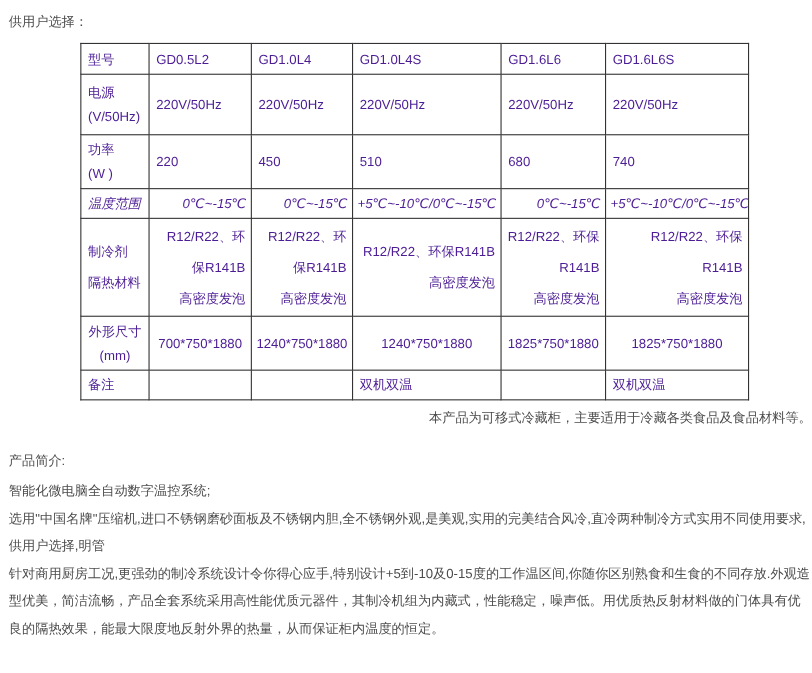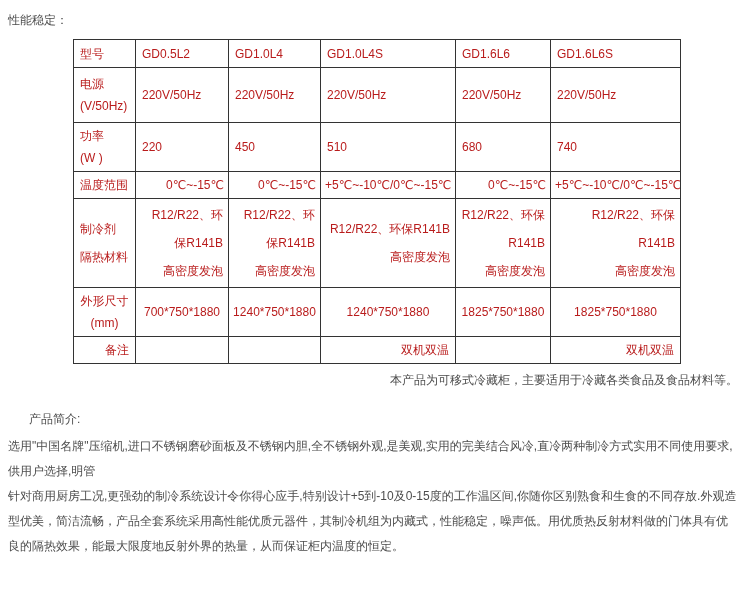--- a/index.html
+++ b/index.html
@@ -14,48 +14,48 @@
   table.spec{
     border-collapse:collapse;
     margin-left:65px;
     table-layout:fixed;
     width:607px;
   }
   table.spec td{
     border:1px solid #333333;
     vertical-align:middle;
     padding:2px 6px;
-    color:#b91c1c;
+    color:#4c1d95;
     line-height:22px;
     overflow:hidden;
   }
   td.lbl{white-space:pre-line;line-height:25px;}
   tr.r0{height:28px;}
   tr.r1{height:55px;}
   tr.r2{height:46px;}
-  tr.r3{height:26px;}
+  tr.r3{height:26px;font-style:italic;}
   tr.r4{height:86px;}
   tr.r5{height:46px;text-align:center;}
-  tr.r6{height:26px;text-align:right;}
+  tr.r6{height:26px;}
   tr.r3 td.v{white-space:nowrap;padding:2px 4px;text-align:right;}
   tr.r4 td.v{white-space:pre-line;line-height:28px;padding:2px 5px;text-align:right;}
   tr.r4 td.lbl{line-height:28px;}
   tr.r5 td.v{white-space:nowrap;padding:2px 4px;}
 
   .sec-label{margin-top:17px;}
   p{margin:0;line-height:25px;}
   p.indent{text-indent:2em;margin-top:4px;text-align:right;}
-  .intro-label{margin-top:18px;margin-bottom:6px;margin-left:21px;}
+  .intro-label{margin-top:18px;margin-bottom:6px;}
 </style>
 </head>
 <body>
 
 <div class="page">
 
-  <div class="heading">性能稳定：</div>
+  <div class="heading">供用户选择：</div>
 
   <table class="spec">
     <colgroup>
       <col style="width:62px">
         <col style="width:93px">
         <col style="width:92px">
       <col style="width:135px">
         <col style="width:95px">
         <col style="width:130px">
     </colgroup>
@@ -124,16 +124,17 @@
         <td class="v">双机双温</td>
         <td class="v"></td>
         <td class="v">双机双温</td>
       </tr>
     </tbody>
   </table>
 
   <p class="indent">本产品为可移式冷藏柜，主要适用于冷藏各类食品及食品材料等。</p>
 
   <div class="sec-label intro-label">产品简介:</div>
+  <p>智能化微电脑全自动数字温控系统;</p>
   <p>选用"中国名牌"压缩机,进口不锈钢磨砂面板及不锈钢内胆,全不锈钢外观,是美观,实用的完美结合风冷,直冷两种制冷方式实用不同使用要求,供用户选择,明管</p>
   <p>针对商用厨房工况,更强劲的制冷系统设计令你得心应手,特别设计+5到-10及0-15度的工作温区间,你随你区别熟食和生食的不同存放.外观造型优美，简洁流畅，产品全套系统采用高性能优质元器件，其制冷机组为内藏式，性能稳定，噪声低。用优质热反射材料做的门体具有优良的隔热效果，能最大限度地反射外界的热量，从而保证柜内温度的恒定。</p>
 
 </div>
 
 </body></html>

